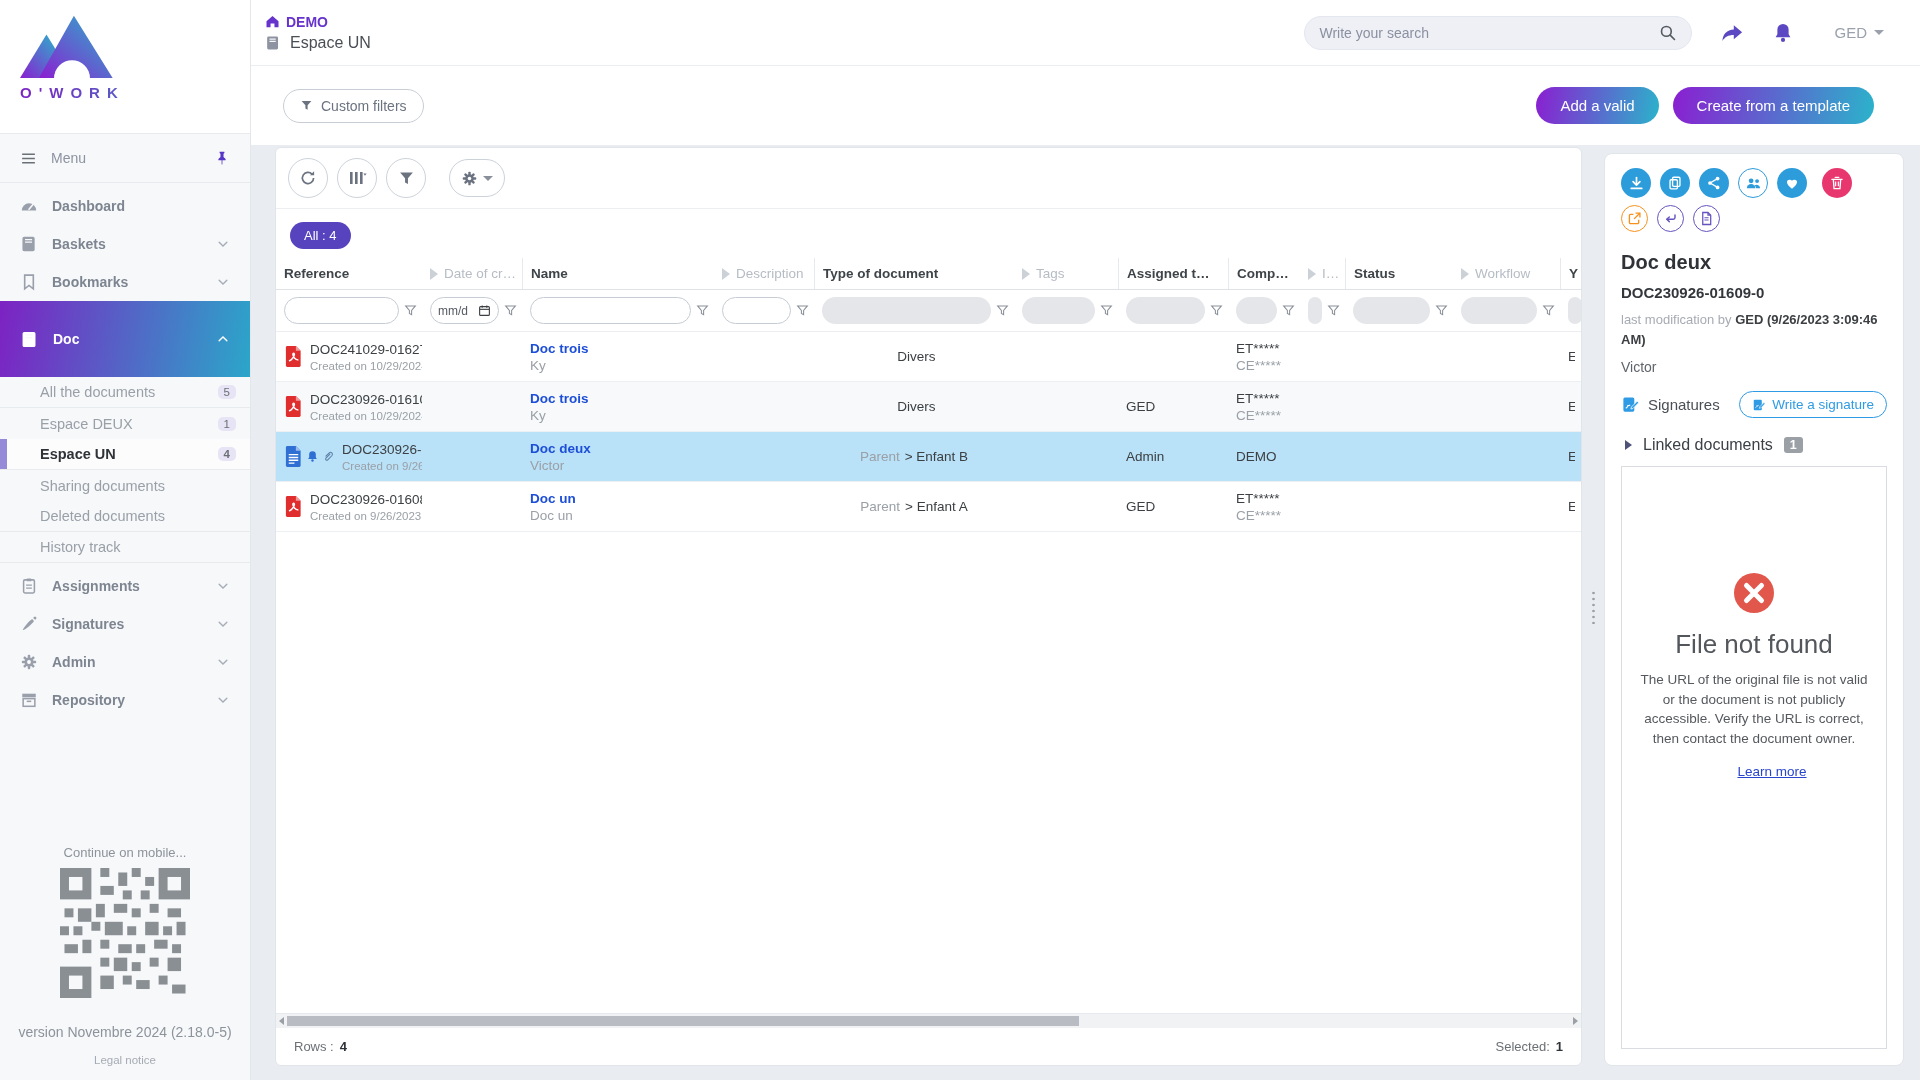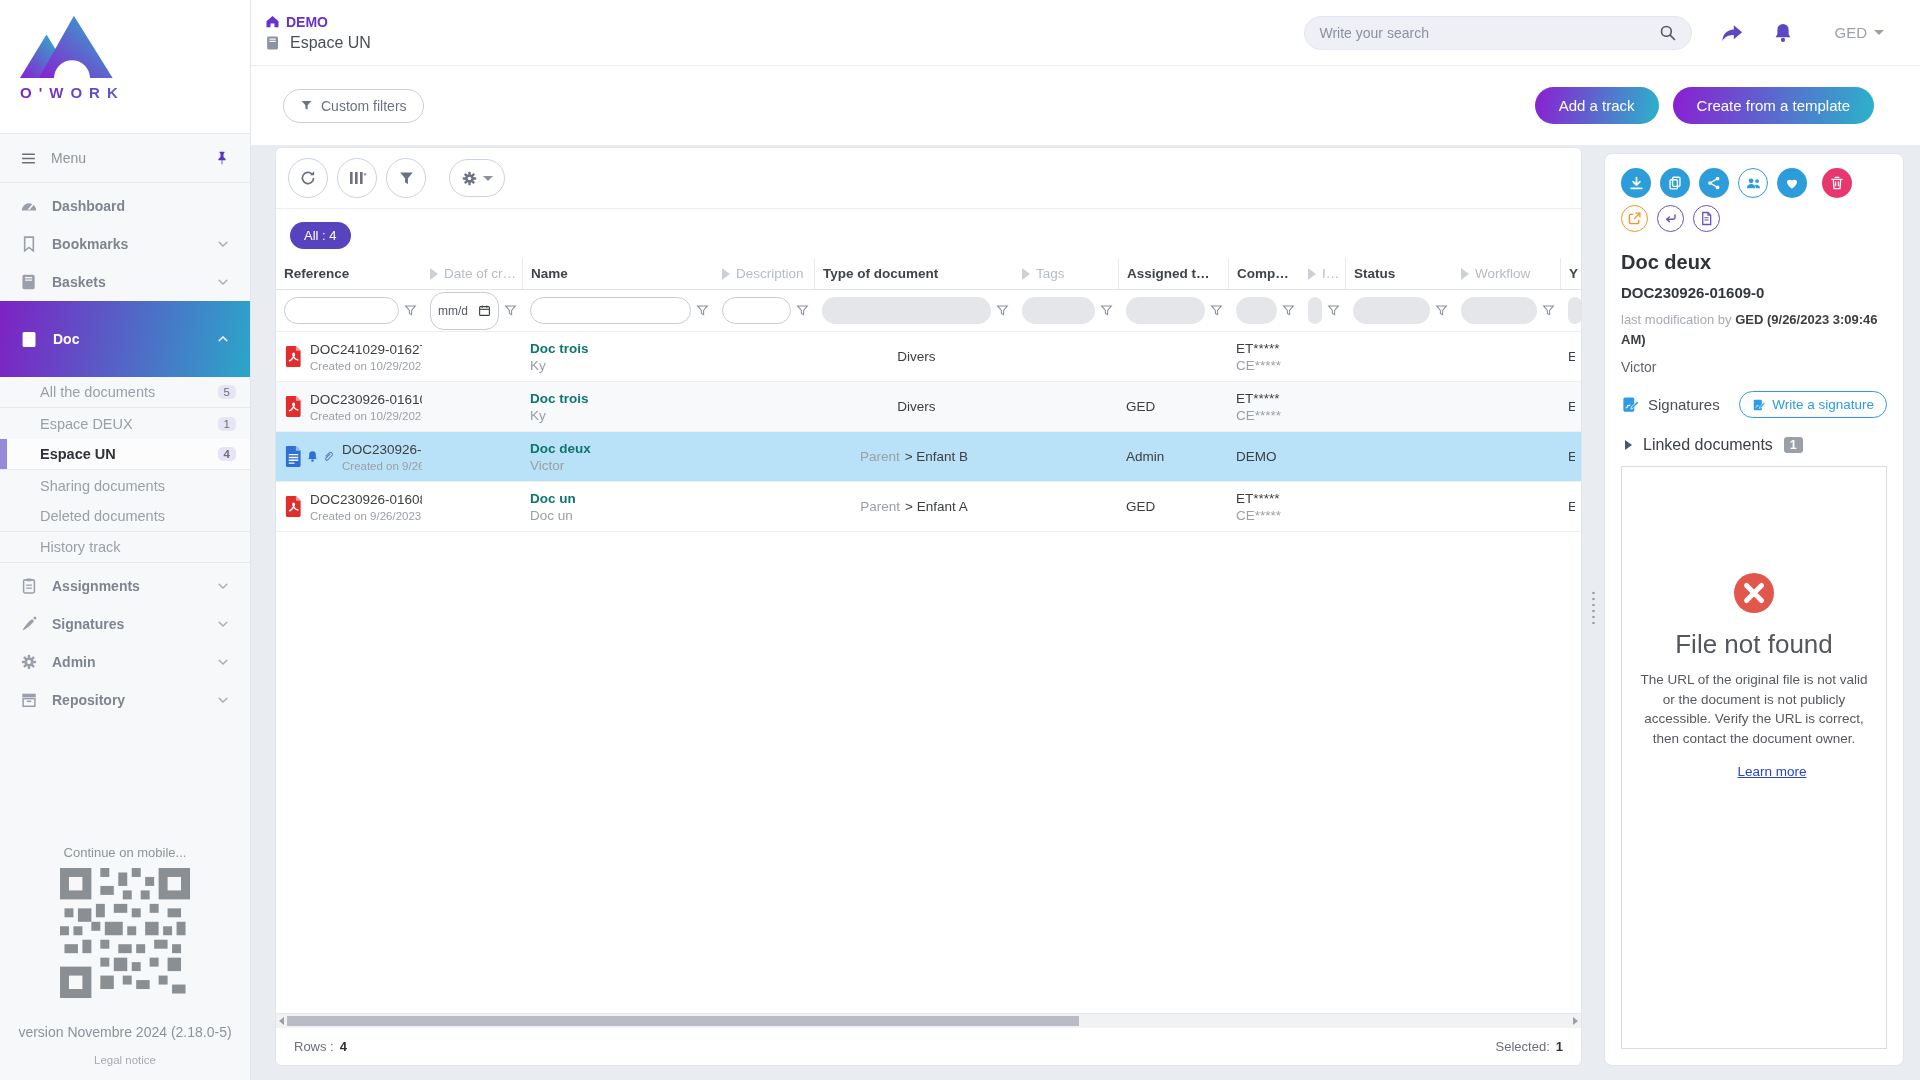--- a/index.html
+++ b/index.html
@@ -80,35 +80,35 @@
 
   .col-ref{width:146px;min-width:146px}.col-date{width:100px;min-width:100px}.col-name{width:192px;min-width:192px}
   .col-desc{width:100px;min-width:100px}.col-type{width:200px;min-width:200px}.col-tags{width:104px;min-width:104px}
   .col-assigned{width:110px;min-width:110px}.col-comp{width:72px;min-width:72px}.col-i{width:45px;min-width:45px}
   .col-status{width:108px;min-width:108px}.col-wf{width:107px;min-width:107px}.col-y{flex:1;min-width:16px;overflow:hidden}
 
   
   .filters { display:flex; align-items:center; height:42px; border-bottom:1px solid #eceef1; }
   .fcell { padding:0 5px 0 8px; display:flex; align-items:center; gap:5px; overflow:hidden; }
   .finput { height:27px; border:1px solid #c6ccd4; border-radius:14px; background:#fff; flex:1; min-width:0; padding:0 9px; font-size:12px; outline:none; font-family:inherit; color:#555; }
-  .fdate { height:38px; border:1px solid #c6ccd4; border-radius:14px; background:#fff; flex:1; min-width:0; padding:0 7px; font-size:12px; color:#555a61; display:flex; align-items:center; gap:4px; }
+  .fdate { height:27px; border:1px solid #c6ccd4; border-radius:14px; background:#fff; flex:1; min-width:0; padding:0 7px; font-size:12px; color:#555a61; display:flex; align-items:center; gap:4px; }
   .fselect { height:27px; border-radius:14px; background:#e4e6ea; flex:1; min-width:14px; }
   .funnel { color:#8a9099; flex:none; }
 
   
   .trow { display:flex; align-items:stretch; height:50px; border-bottom:1px solid #edf0f3; font-size:13.5px; background:#fff; }
   .trow.alt { background:#f7f9fb; }
   .trow.selected { background:#b9e1f8; }
   .cell { padding:2px 8px; display:flex; flex-direction:column; justify-content:center; overflow:hidden; }
   .ref-cell { flex-direction:row; align-items:center; gap:7px; }
   .icon-stack { display:flex; align-items:center; gap:3px; flex:none; }
   .ref-texts { min-width:0; }
   .refno { color:#3c4043; white-space:nowrap; }
   .created { font-size:11.5px; color:#9aa0a6; margin-top:3px; white-space:nowrap; }
-  .docname { font-weight:bold; color:#0f766e; }
+  .docname { font-weight:bold; color:#1d4ed8; }
   .subtxt { color:#9aa0a6; margin-top:2px; }
   .type-cell { flex-direction:row; align-items:center; gap:5px; white-space:nowrap; color:#3c4043; }
   .muted-part { color:#9aa0a6; }
   .assigned-cell { color:#3c4043; }
   .comp1 { color:#3c4043; }
   .comp2 { color:#9aa0a6; margin-top:2px; }
   .tailclip { display:inline-block; width:7px; overflow:hidden; color:#3c4043; }
 
   .table-spacer { flex:1; }
   .hscroll { height:15px; background:#f1f2f4; border-top:1px solid #e6e9ed; display:flex; align-items:center; padding:0 3px; }
@@ -386,37 +386,37 @@
       <span class="nicon">
           <svg width="18" height="18">
             <use href="#i-gauge"></use>
           </svg>
         </span>
       <span>Dashboard</span>
     </div>
     <div class="nav-item">
       <span class="nicon">
           <svg width="18" height="18">
-            <use href="#i-bookmark"></use>
-          </svg>
-        </span>
-      <span>Bookmarks</span>
+            <use href="#i-book"></use>
+          </svg>
+        </span>
+      <span>Baskets</span>
       <span class="chev">
           <svg width="14" height="14">
             <use href="#i-chevdown"></use>
           </svg>
         </span>
     </div>
     <div class="nav-item">
       <span class="nicon">
           <svg width="18" height="18">
-            <use href="#i-book"></use>
-          </svg>
-        </span>
-      <span>Baskets</span>
+            <use href="#i-bookmark"></use>
+          </svg>
+        </span>
+      <span>Bookmarks</span>
       <span class="chev">
           <svg width="14" height="14">
             <use href="#i-chevdown"></use>
           </svg>
         </span>
     </div>
 
     <div class="nav-item doc-active">
       <span class="nicon">
           <svg width="19" height="19">
@@ -568,21 +568,21 @@
     <div class="actionbar">
       <button class="cf-pill">
         <span style="color:#6b7280">
             <svg width="13" height="13">
               <use href="#i-funnel"></use>
             </svg>
           </span>
         <span>Custom filters</span>
       </button>
       <div class="right-btns">
-        <button class="grad-btn">Add a track</button>
+        <button class="grad-btn">Add a valid</button>
         <button class="grad-btn">Create from a template</button>
       </div>
     </div>
 
     <div class="content">
 
       <section class="table-card">
 
         <div class="table-toolbar">
           <button class="circle-btn">

